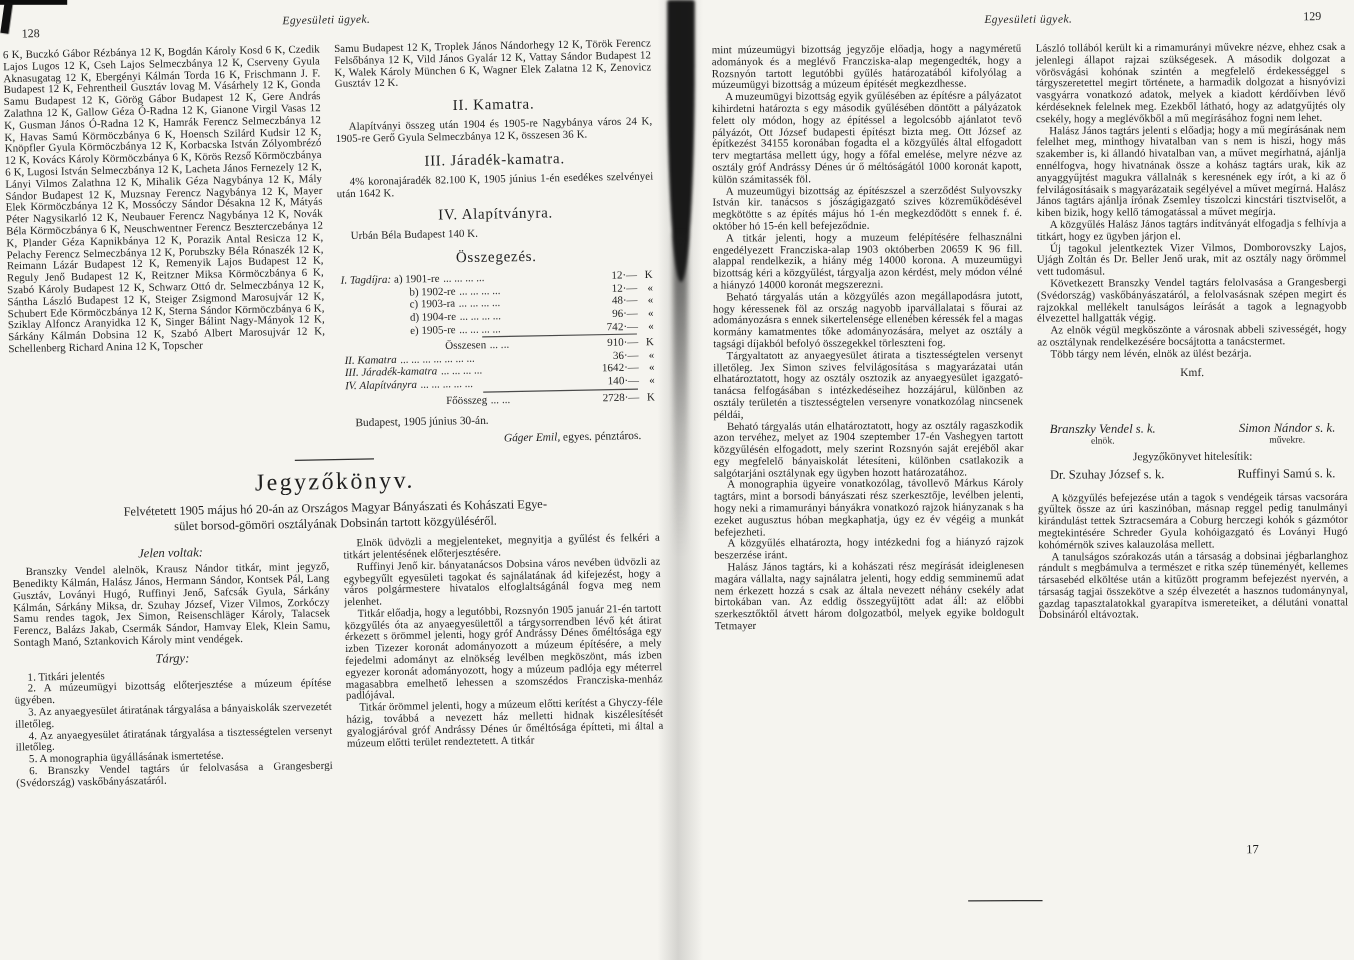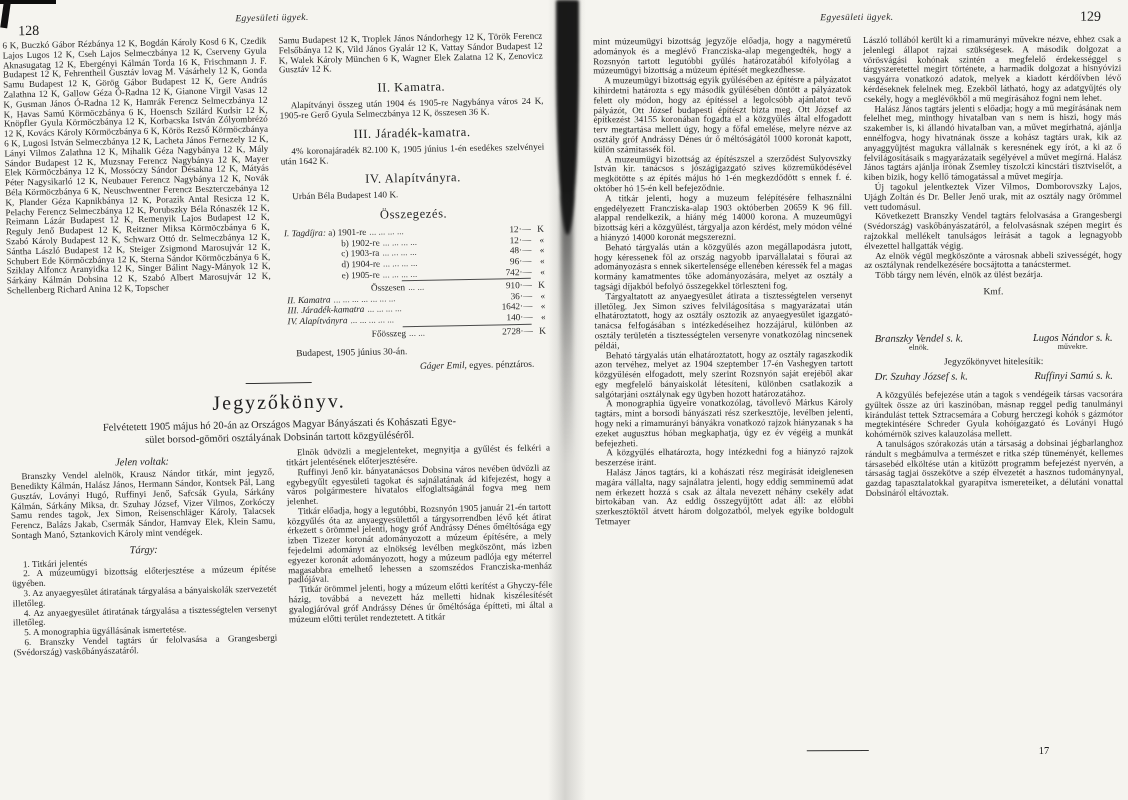--- a/index.html
+++ b/index.html
@@ -13,21 +13,21 @@
 
   
   .page{position:absolute;top:0;height:800px;}
   .page-left{left:0;width:552px;}
   .page-right{left:588px;width:540px;}
   .rot-l{transform:rotate(-1.05deg);transform-origin:55% 35%;}
   .rot-r{transform:rotate(-0.3deg);transform-origin:50% 40%;}
 
   .pg-header{position:relative;height:24px;margin-top:12px;font-size:10px;}
   .running{position:absolute;left:0;right:0;text-align:center;font-style:italic;font-size:9.5px;letter-spacing:.4px;}
-  .pgnum{position:absolute;font-size:14px;}
+  .pgnum{position:absolute;font-size:10px;}
   .pgnum.l{left:22px;top:6px;}
   .pgnum.r{right:26px;top:-2px;}
 
   .cols{display:flex;gap:12px;padding:0 6px;}
   .col{flex:1;min-width:0;}
 
   
   p{margin:0;}
   .txt{font-size:9.1px;line-height:9.8px;text-align:justify;letter-spacing:.05px;}
   .ind{text-indent:11px;}
@@ -61,25 +61,25 @@
 
   .agenda p{margin:0;}
 
   
   .kmf{font-size:9.5px;margin:6px 0 5px;}
   .sigrow{display:flex;justify-content:space-between;padding:0 10px;margin:1px 0 2px;}
   .sig{text-align:center;margin-top:31px;}
   .signame{font-style:italic;font-size:10.5px;}
   .sigrole{font-size:8px;margin-top:-1px;}
   .attesth{font-size:9.5px;margin:5px 0 4px;}
-  .attest{font-style:italic;font-size:10.5px;}
+  .attest{font-size:10.5px;}
   .aftergap{margin-top:9px;}
 
   .end-rule{position:absolute;left:216px;top:738px;width:62px;border-top:1px solid #333;}
-  .sheet-num{position:absolute;left:448px;top:734px;font-size:10.5px;}
+  .sheet-num{position:absolute;left:448px;top:692px;font-size:10.5px;}
 
   
   .gutter-soft{position:absolute;left:548px;top:0;width:38px;height:800px;
     background:linear-gradient(to right,rgba(40,40,40,0) 0%,rgba(40,40,40,.16) 45%,rgba(40,40,40,0) 100%);pointer-events:none;}
   .gutter-dark{position:absolute;left:556px;top:0;width:23px;height:235px;background:#0b0b0b;opacity:.93;
     filter:blur(1.4px);border-radius:2px 2px 55% 55%/2px 2px 85% 85%;pointer-events:none;}
   .gutter-mid{position:absolute;left:561px;top:195px;width:12px;height:270px;
     background:linear-gradient(#1c1c1c,rgba(60,60,60,.35) 60%,transparent);filter:blur(2px);opacity:.65;pointer-events:none;}
   .corner-a{position:absolute;left:0;top:0;width:56px;height:4px;background:#0d0d0d;filter:blur(.6px);}
   .corner-b{position:absolute;left:2px;top:2px;width:7px;height:26px;background:#111;transform:rotate(8deg);filter:blur(.6px);}
@@ -232,34 +232,35 @@
           <p class="txt ind">Beható tárgyalás után a közgyűlés azon megállapodásra jutott, hogy kéressenek föl az ország nagyobb iparvállalatai s főurai az adományozásra s ennek sikertelensége ellenében kéressék fel a magas kormány kamatmentes tőke adományozására, melyet az osztály a tagsági díjakból befolyó összegekkel törleszteni fog.</p>
           <p class="txt ind">Tárgyaltatott az anyaegyesület átirata a tisztességtelen versenyt illetőleg. Jex Simon szives felvilágosítása s magyarázatai után elhatároztatott, hogy az osztály osztozik az anyaegyesület igazgató-tanácsa felfogásában s intézkedéseihez hozzájárul, különben az osztály területén a tisztességtelen versenyre vonatkozólag nincsenek példái,</p>
           <p class="txt ind">Beható tárgyalás után elhatároztatott, hogy az osztály ragaszkodik azon tervéhez, melyet az 1904 szeptember 17-én Vashegyen tartott közgyűlésén elfogadott, mely szerint Rozsnyón saját erejéből akar egy megfelelő bányaiskolát létesíteni, különben csatlakozik a salgótarjáni osztálynak egy ügyben hozott határozatához.</p>
           <p class="txt ind">A monographia ügyeire vonatkozólag, távollevő Márkus Károly tagtárs, mint a borsodi bányászati rész szerkesztője, levélben jelenti, hogy neki a rimamurányi bányákra vonatkozó rajzok hiányzanak s ha ezeket augusztus hóban megkaphatja, úgy ez év végéig a munkát befejezheti.</p>
           <p class="txt ind">A közgyűlés elhatározta, hogy intézkedni fog a hiányzó rajzok beszerzése iránt.</p>
           <p class="txt ind">Halász János tagtárs, ki a kohászati rész megírását ideiglenesen magára vállalta, nagy sajnálatra jelenti, hogy eddig semminemű adat nem érkezett hozzá s csak az általa nevezett néhány csekély adat birtokában van. Az eddig összegyűjtött adat áll: az előbbi szerkesztőktől átvett három dolgozatból, melyek egyike boldogult Tetmayer</p>
         </div>
         <div class="col">
           <p class="txt">László tollából került ki a rimamurányi művekre nézve, ehhez csak a jelenlegi állapot rajzai szükségesek. A második dolgozat a vörösvágási kohónak szintén a megfelelő érdekességgel s tárgyszeretettel megirt története, a harmadik dolgozat a hisnyóvizi vasgyárra vonatkozó adatok, melyek a kiadott kérdőívben lévő kérdéseknek felelnek meg. Ezekből látható, hogy az adatgyűjtés oly csekély, hogy a meglévőkből a mű megírásához fogni nem lehet.</p>
           <p class="txt ind">Halász János tagtárs jelenti s előadja; hogy a mű megírásának nem felelhet meg, minthogy hivatalban van s nem is hiszi, hogy más szakember is, ki állandó hivatalban van, a művet megírhatná, ajánlja ennélfogva, hogy hivatnának össze a kohász tagtárs urak, kik az anyaggyűjtést magukra vállalnák s keresnének egy írót, a ki az ő felvilágosításaik s magyarázataik segélyével a művet megírná. Halász János tagtárs ajánlja írónak Zsemley tiszolczi kincstári tisztviselőt, a kiben bizik, hogy kellő támogatással a művet megírja.</p>
+          <p class="txt ind">A közgyűlés Halász János tagtárs indítványát elfogadja s felhívja a titkárt, hogy ez ügyben járjon el.</p>
           <p class="txt ind">Új tagokul jelentkeztek Vizer Vilmos, Domborovszky Lajos, Ujágh Zoltán és Dr. Beller Jenő urak, mit az osztály nagy örömmel vett tudomásul.</p>
           <p class="txt ind">Következett Branszky Vendel tagtárs felolvasása a Grangesbergi (Svédország) vaskőbányászatáról, a felolvasásnak szépen megirt és rajzokkal mellékelt tanulságos leírását a tagok a legnagyobb élvezettel hallgatták végig.</p>
           <p class="txt ind">Az elnök végül megköszönte a városnak abbeli szivességét, hogy az osztálynak rendelkezésére bocsájtotta a tanácstermet.</p>
           <p class="txt ind">Több tárgy nem lévén, elnök az ülést bezárja.</p>
 
           <p class="cent kmf">Kmf.</p>
 
           <div class="sigrow">
             <div class="sig">
               <div class="signame">Branszky Vendel s. k.</div>
               <div class="sigrole">elnök.</div>
             </div>
             <div class="sig">
-              <div class="signame">Lugos Nándor s. k.</div>
+              <div class="signame">Simon Nándor s. k.</div>
               <div class="sigrole">művekre.</div>
             </div>
           </div>
 
           <p class="cent attesth">Jegyzőkönyvet hitelesítik:</p>
           <div class="sigrow">
             <span class="attest">Dr. Szuhay József s. k.</span>
             <span class="attest">Ruffinyi Samú s. k.</span>
           </div>
 

